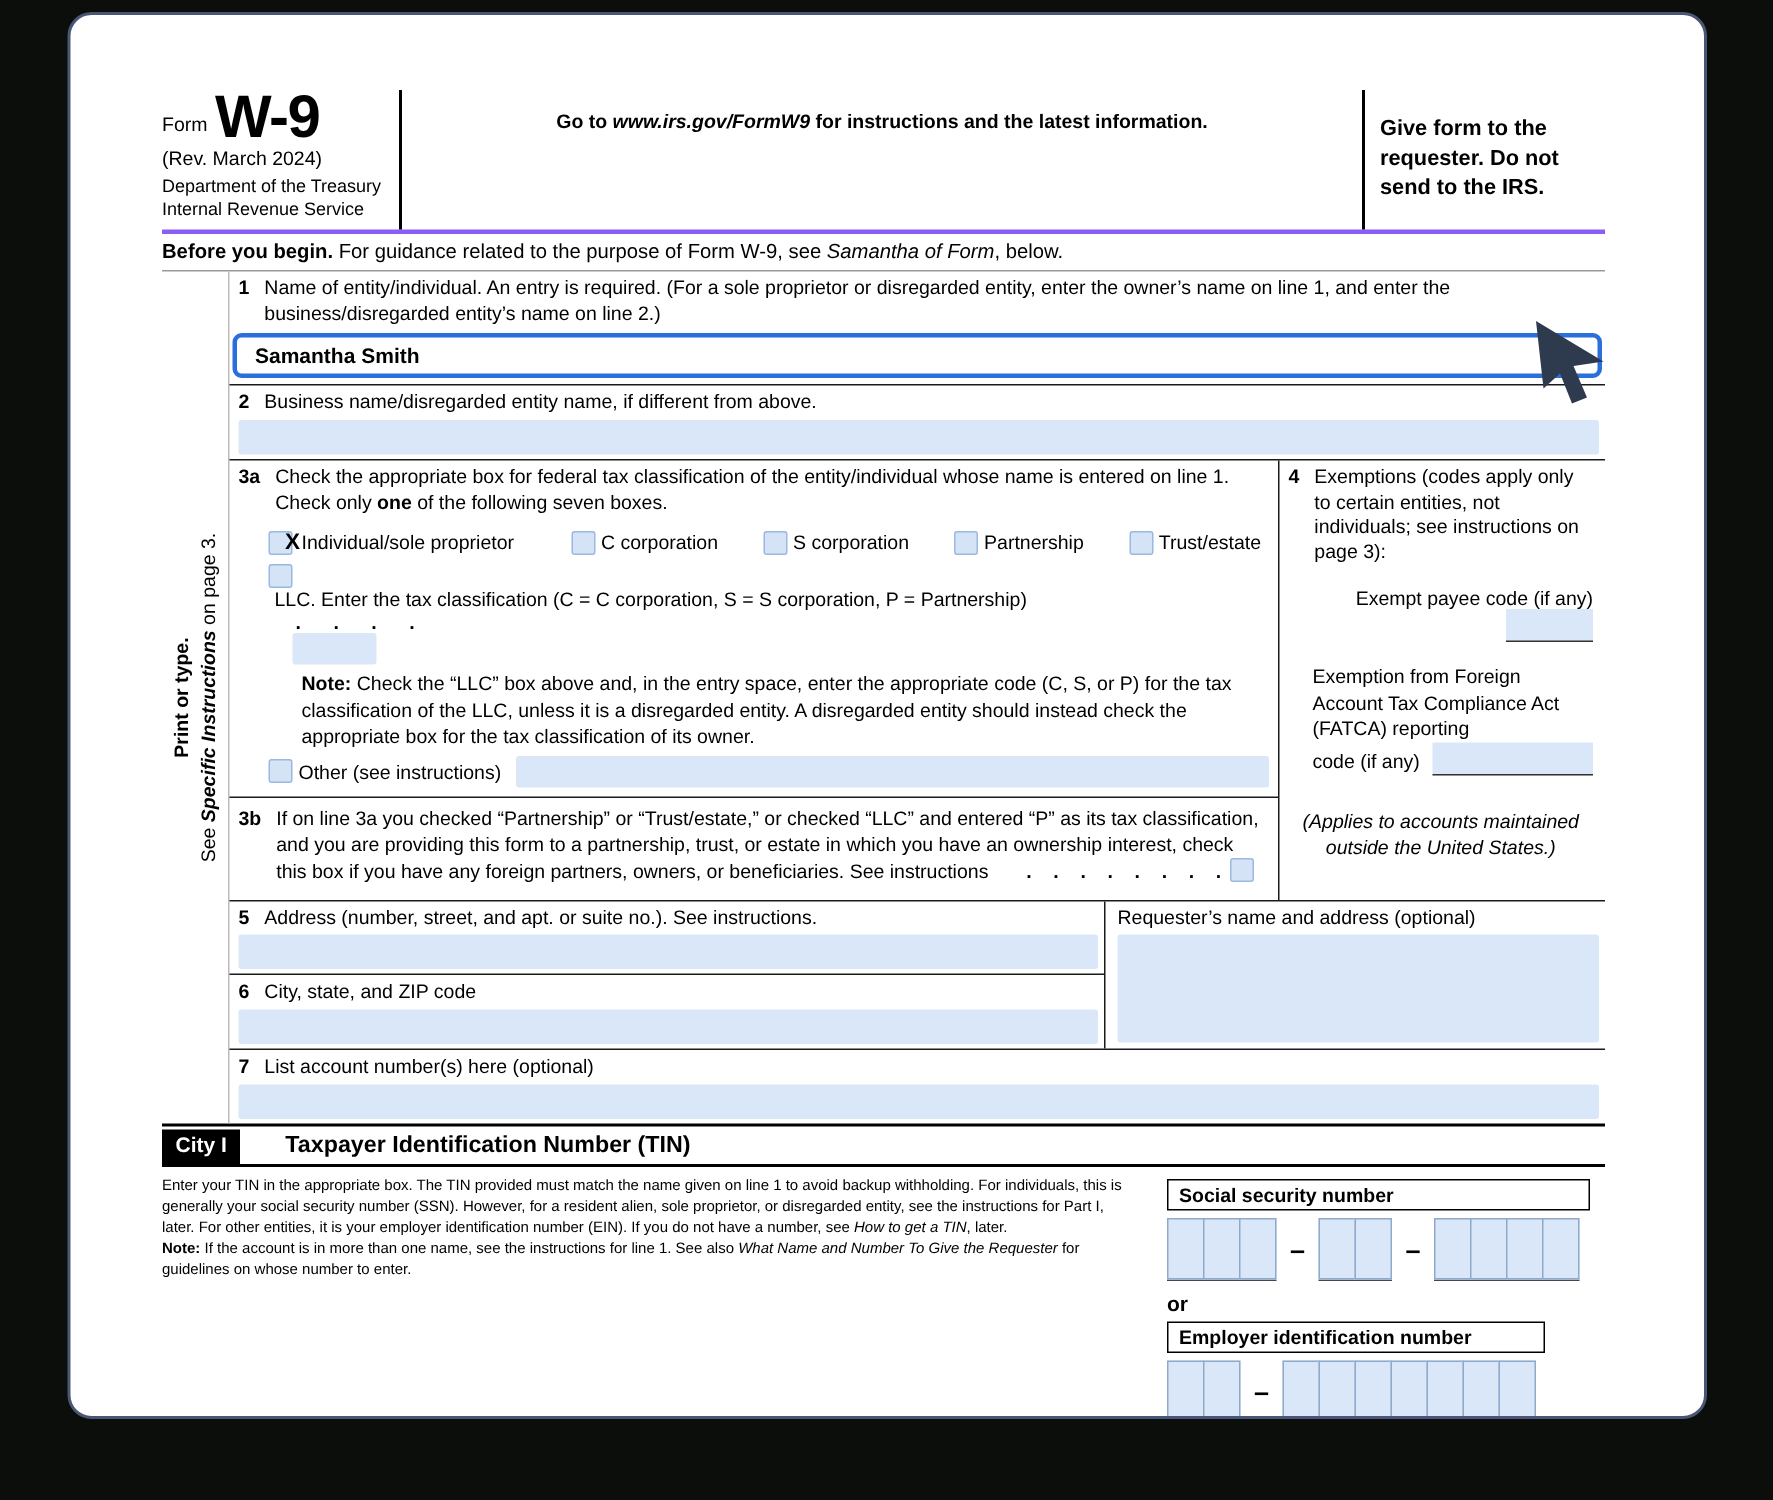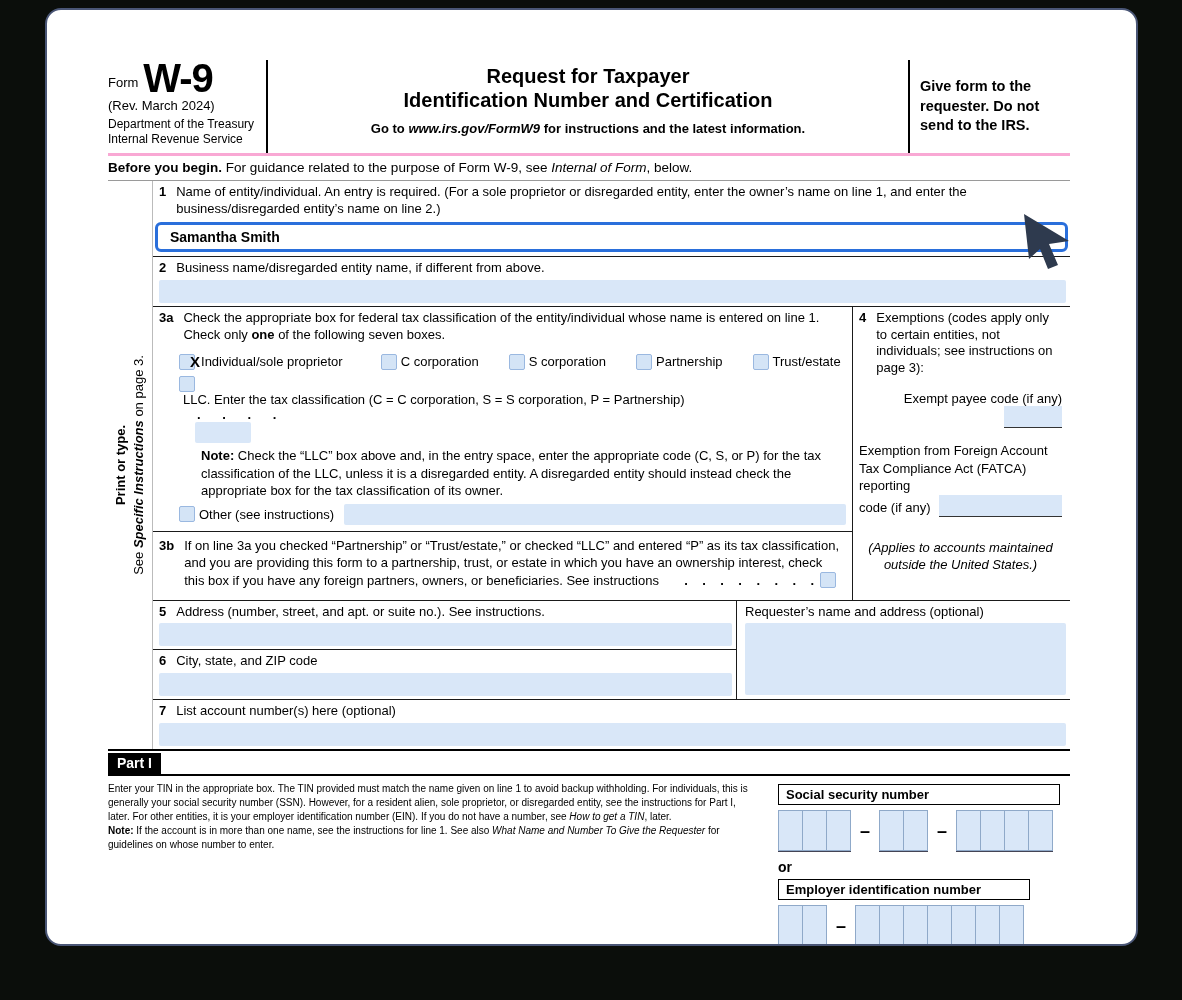--- a/index.html
+++ b/index.html
@@ -11,21 +11,21 @@
     overflow:hidden;
     color:#000;
   }
   .stage { position:absolute; inset:0; }
   .card {
     position:absolute; left:45px; top:8px; width:1093px; height:938px;
     background:#fff; border:2px solid #4a5676; border-radius:16px;
     padding:50px 66px 0 61px; overflow:hidden;
   }
   
-  .hdr { display:flex; border-bottom:3px solid #f9a8d4; }
+  .hdr { display:flex; border-bottom:3px solid #8b5cf6; }
   .hdr-left { width:160px; border-right:2px solid #000; padding:0 8px 6px 0; }
   .hdr-form-line { display:flex; align-items:flex-end; gap:5px; }
   .hdr-form-word { font-size:13px; padding-bottom:6px; }
   .hdr-form-num { font-size:40px; font-weight:bold; letter-spacing:-1px; line-height:0.9; }
   .hdr-rev { font-size:13px; margin-top:2px; }
   .hdr-dept { font-size:12px; margin-top:4px; line-height:1.25; }
   .hdr-center { flex:1; text-align:center; padding:4px 12px 8px; }
   .hdr-title { font-size:20px; font-weight:bold; line-height:1.2; }
   .hdr-goto { font-size:13px; font-weight:bold; margin-top:9px; }
   .hdr-goto .it { font-style:italic; }
@@ -73,21 +73,21 @@
   .llcbox { width:56px; height:21px; background:#d9e7f8; margin-left:16px; border-radius:2px; }
   .note3a { font-size:13px; line-height:1.32; margin:4px 10px 2px 48px; }
   .otherrow { display:flex; align-items:center; margin:5px 6px 6px 26px; font-size:13px; }
   .otherfield { flex:1; height:21px; background:#d9e7f8; margin-left:10px; border-radius:2px; }
   .row3b { display:flex; font-size:13px; line-height:1.35; padding:5px 6px 8px 6px; }
   .cb-end { vertical-align:-3px; margin-left:6px; }
   .sec4inner { padding:3px 8px 0 6px; }
   .sec4top { display:flex; line-height:1.3; }
   .exline { display:flex; align-items:flex-end; margin-top:14px;flex-direction:column; }
   .exbox { width:58px; height:22px; background:#d9e7f8; border-bottom:1.5px solid #333; margin-left:6px; }
-  .fatca { margin-top:14px; line-height:1.35; }
+  .fatca { margin-top:14px; line-height:1.35;margin-left:16px; }
   .fatcaline { display:flex; align-items:flex-end; }
   .fatcabox { flex:1; height:22px; background:#d9e7f8; border-bottom:1.5px solid #333; margin-left:8px; }
   .applies { font-style:italic; text-align:center; margin-top:22px; line-height:1.35; }
   
   .row56 { display:flex; border-top:1.5px solid #1a1a1a; }
   .col56 { flex:1; }
   .colreq { width:334px; border-left:1.5px solid #1a1a1a; font-size:13px; padding:3px 4px 4px 8px;
             display:flex; flex-direction:column; }
   .reqbox { background:#d9e7f8; flex:1; margin-top:4px; border-radius:2px; }
   
@@ -125,35 +125,31 @@
           <span class="hdr-form-word">Form</span>
           <span class="hdr-form-num">W-9</span>
         </div>
         <div class="hdr-rev">(Rev. March 2024)</div>
         <div class="hdr-dept">
           <span>Department of the Treasury</span><br>
           <span>Internal Revenue Service</span>
         </div>
       </div>
       <div class="hdr-center">
-        <div class="hdr-title">
-          <span>Request for Taxpayer</span><br>
-          <span>Identification Number and Certification</span>
-        </div>
         <div class="hdr-goto">
           <span>Go to </span><span class="it">www.irs.gov/FormW9</span><span> for instructions and the latest information.</span>
         </div>
       </div>
       <div class="hdr-right">
         <span>Give form to the requester. Do not send to the IRS.</span>
       </div>
     </div>
 
     <div class="before">
-      <b>Before you begin.</b><span> For guidance related to the purpose of Form W-9, see </span><span class="it">Internal of Form</span><span>, below.</span>
+      <b>Before you begin.</b><span> For guidance related to the purpose of Form W-9, see </span><span class="it">Samantha of Form</span><span>, below.</span>
     </div>
 
     <div class="fbody">
       <div class="sidecol">
         <div class="vert">
           <span class="l1">Print or type.</span>
           <span>See </span><span class="bi">Specific Instructions</span><span> on page 3.</span>
         </div>
       </div>
       <div class="fmain">
@@ -257,21 +253,22 @@
 
         <div class="lblrow" style="border-top:1.5px solid #1a1a1a;">
           <span class="num">7</span>
           <span class="lbl">List account number(s) here (optional)</span>
         </div>
         <div class="field"></div>
       </div>
     </div>
 
     <div class="parthdr">
-      <span class="partlabel">Part I</span>
+      <span class="partlabel">City I</span>
+      <span class="parttitle">Taxpayer Identification Number (TIN)</span>
     </div>
     <div class="p1body">
       <div class="p1left">
         <div>
           <span>Enter your TIN in the appropriate box. The TIN provided must match the name given on line 1 to avoid backup withholding. For individuals, this is generally your social security number (SSN). However, for a resident alien, sole proprietor, or disregarded entity, see the instructions for Part I, later. For other entities, it is your employer identification number (EIN). If you do not have a number, see </span><span class="it">How to get a TIN</span><span>, later.</span>
         </div>
         <div class="p1note">
           <b>Note:</b><span> If the account is in more than one name, see the instructions for line 1. See also </span><span class="it">What Name and Number To Give the Requester</span><span> for guidelines on whose number to enter.</span>
         </div>
       </div>

